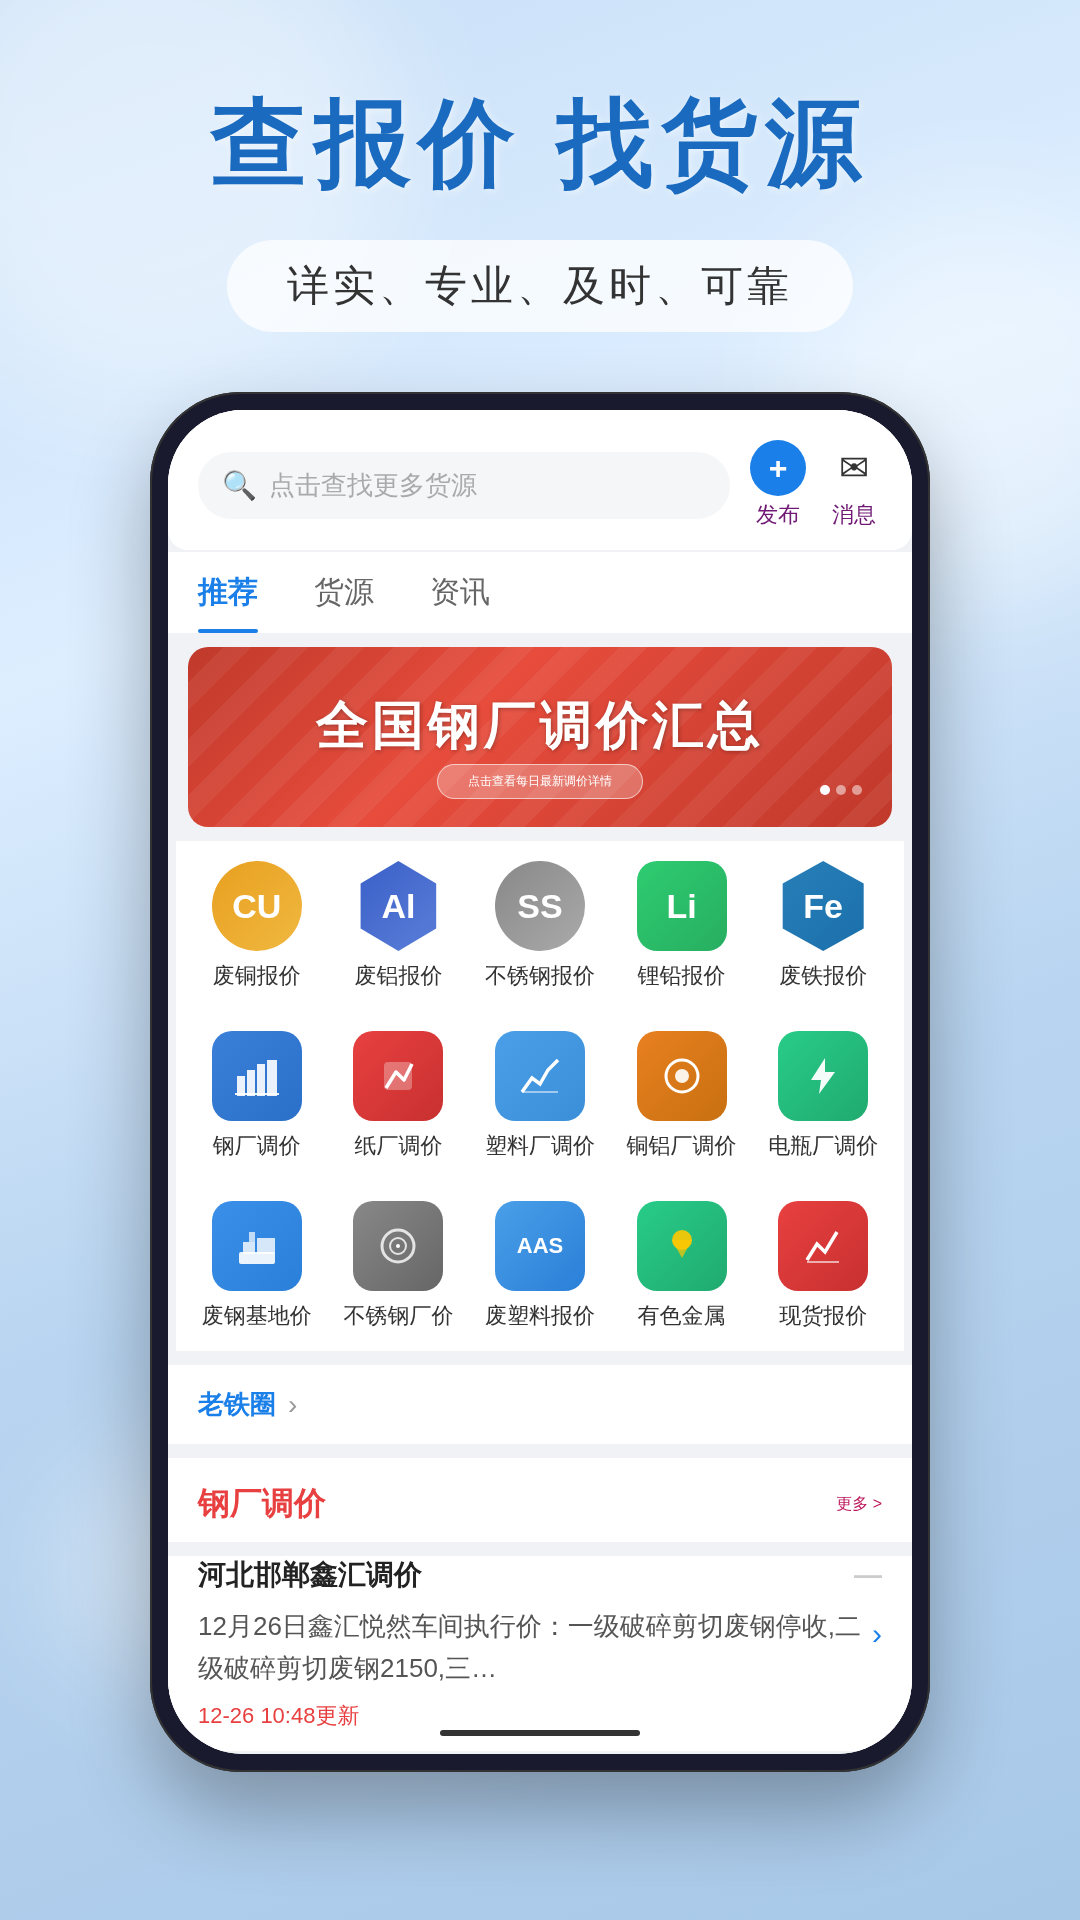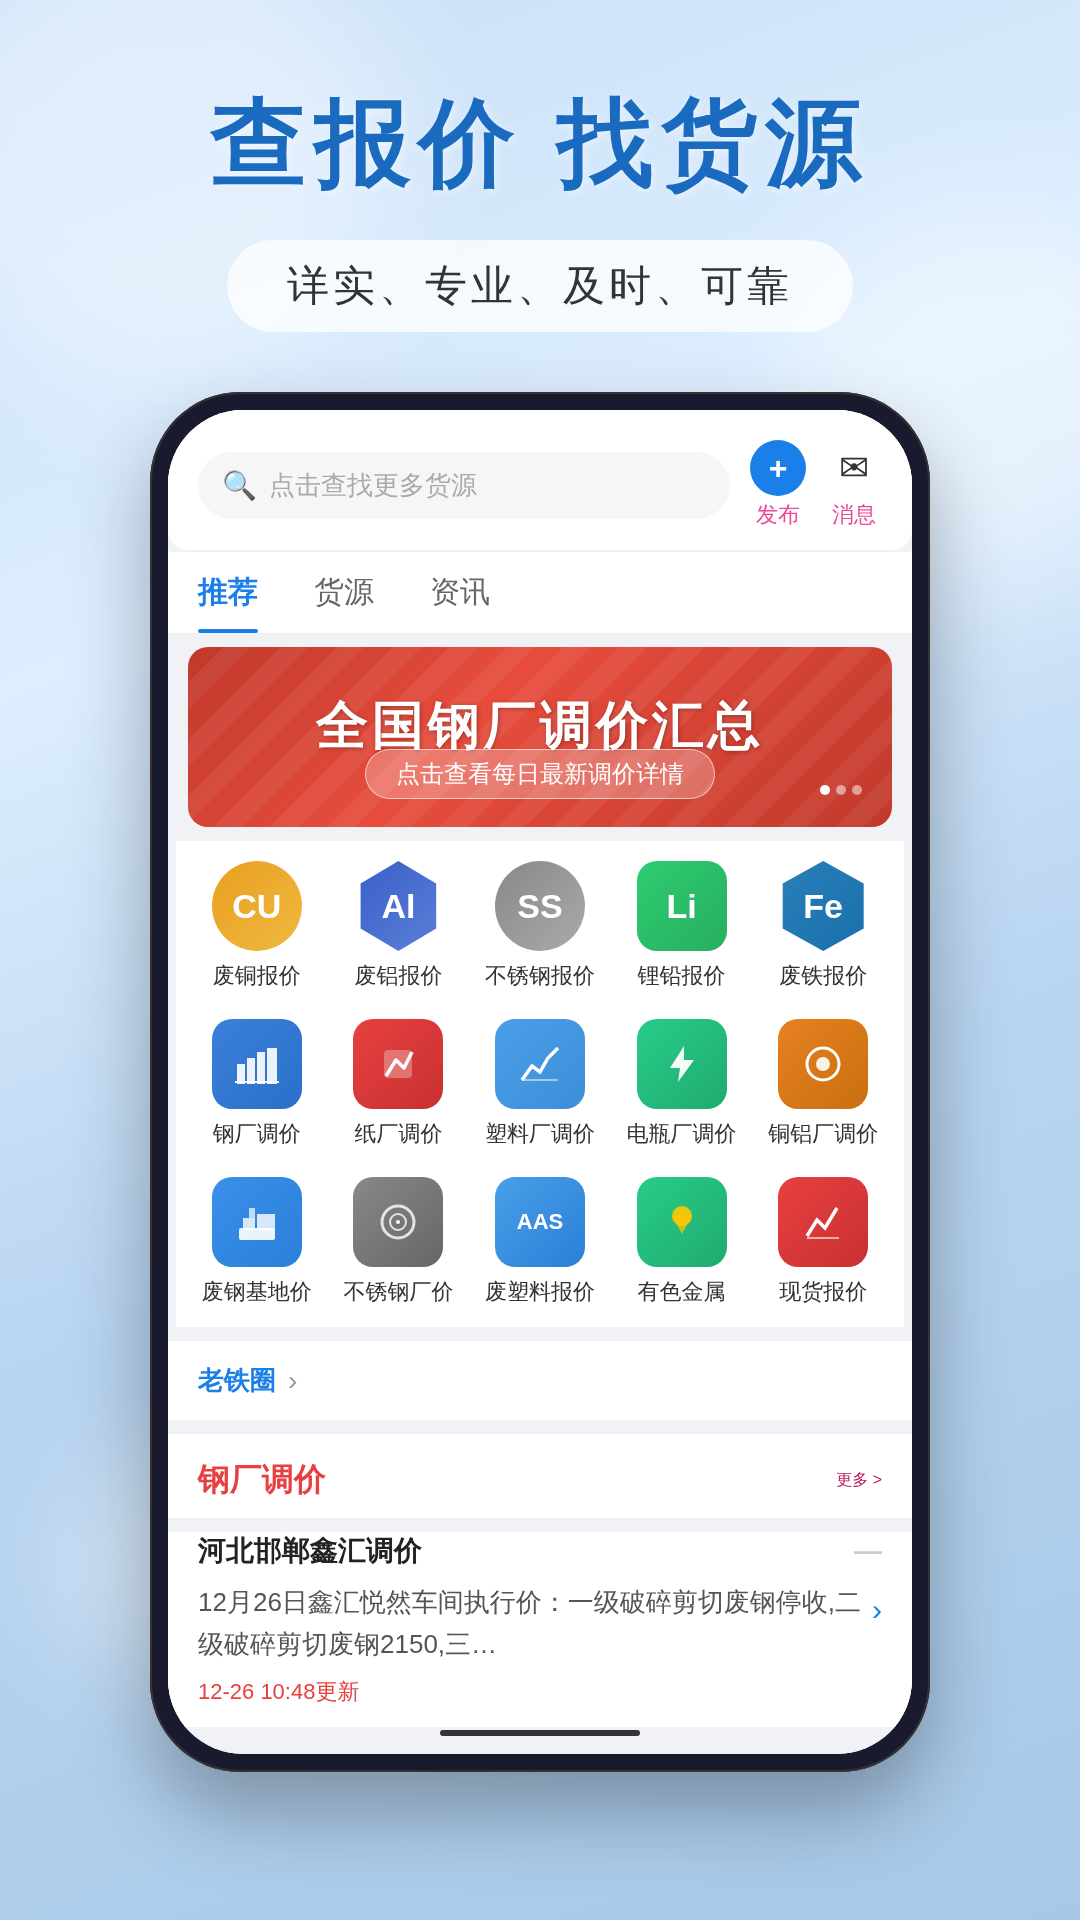--- a/index.html
+++ b/index.html
@@ -124,21 +124,21 @@
       background: #1a7fe8;
       display: flex;
       align-items: center;
       justify-content: center;
       color: #fff;
       font-size: 32px;
       font-weight: bold;
     }
     .action-label {
       font-size: 22px;
-      color: #ec4899;
+      color: #701a75;
     }
     .action-envelope {
       width: 56px;
       height: 56px;
       display: flex;
       align-items: center;
       justify-content: center;
       font-size: 36px;
       color: #333;
     }
@@ -227,21 +227,21 @@
     .banner-sub-btn {
       position: absolute;
       bottom: 28px;
       left: 50%;
       transform: translateX(-50%);
       background: rgba(255,255,255,0.25);
       border: 1px solid rgba(255,255,255,0.6);
       border-radius: 30px;
       padding: 8px 30px;
       color: #fff;
-      font-size: 24px;
+      font-size: 12px;
       white-space: nowrap;
     }
     .banner-dots {
       position: absolute;
       right: 30px;
       bottom: 32px;
       display: flex;
       gap: 6px;
     }
     .banner-dot {
@@ -252,21 +252,21 @@
     }
     .banner-dot.active { background: #fff; }
 
     
     .icon-grid {
       background: #fff;
       margin: 0 8px;
       padding: 20px 10px;
       display: grid;
       grid-template-columns: repeat(5, 1fr);
-      gap: 28px 0;
+      gap: 40px 0;
       flex-shrink: 0;
     }
     .icon-item {
       display: flex;
       flex-direction: column;
       align-items: center;
       gap: 10px;
     }
     .icon-circle {
       width: 90px;
@@ -522,35 +522,35 @@
             <div class="icon-item">
               <div class="icon-circle ic-plastic-factory">
                 <svg width="44" height="44" viewBox="0 0 44 44" fill="none">
                     <polyline points="4,38 14,24 22,30 30,16 40,6" stroke="white" stroke-width="3.5" fill="none"></polyline>
                     <polyline points="4,38 40,38" stroke="white" stroke-width="2" opacity="0.5"></polyline>
                   </svg>
               </div>
               <span class="icon-label">塑料厂调价</span>
             </div>
             <div class="icon-item">
-              <div class="icon-circle ic-battery-factory">
-                <svg width="44" height="44" viewBox="0 0 44 44" fill="none">
-                    <polygon points="24,4 10,26 20,26 18,40 34,18 24,18" fill="white" opacity="0.95"></polygon>
-                  </svg>
-              </div>
-              <span class="icon-label">电瓶厂调价</span>
-            </div>
-            <div class="icon-item">
               <div class="icon-circle ic-copper-factory">
                 <svg width="44" height="44" viewBox="0 0 44 44" fill="none">
                     <circle cx="22" cy="22" r="16" stroke="white" stroke-width="3" fill="none"></circle>
                     <circle cx="22" cy="22" r="7" fill="white" opacity="0.9"></circle>
                   </svg>
               </div>
               <span class="icon-label">铜铝厂调价</span>
+            </div>
+            <div class="icon-item">
+              <div class="icon-circle ic-battery-factory">
+                <svg width="44" height="44" viewBox="0 0 44 44" fill="none">
+                    <polygon points="24,4 10,26 20,26 18,40 34,18 24,18" fill="white" opacity="0.95"></polygon>
+                  </svg>
+              </div>
+              <span class="icon-label">电瓶厂调价</span>
             </div>
 
             <div class="icon-item">
               <div class="icon-circle ic-scrap-base">
                 <svg width="44" height="44" viewBox="0 0 44 44" fill="none">
                     <rect x="4" y="28" width="36" height="12" rx="2" fill="white" opacity="0.9"></rect>
                     <rect x="8" y="18" width="12" height="12" fill="white" opacity="0.8"></rect>
                     <rect x="22" y="14" width="18" height="16" fill="white" opacity="0.8"></rect>
                     <rect x="14" y="8" width="6" height="10" fill="white" opacity="0.7"></rect>
                   </svg>

